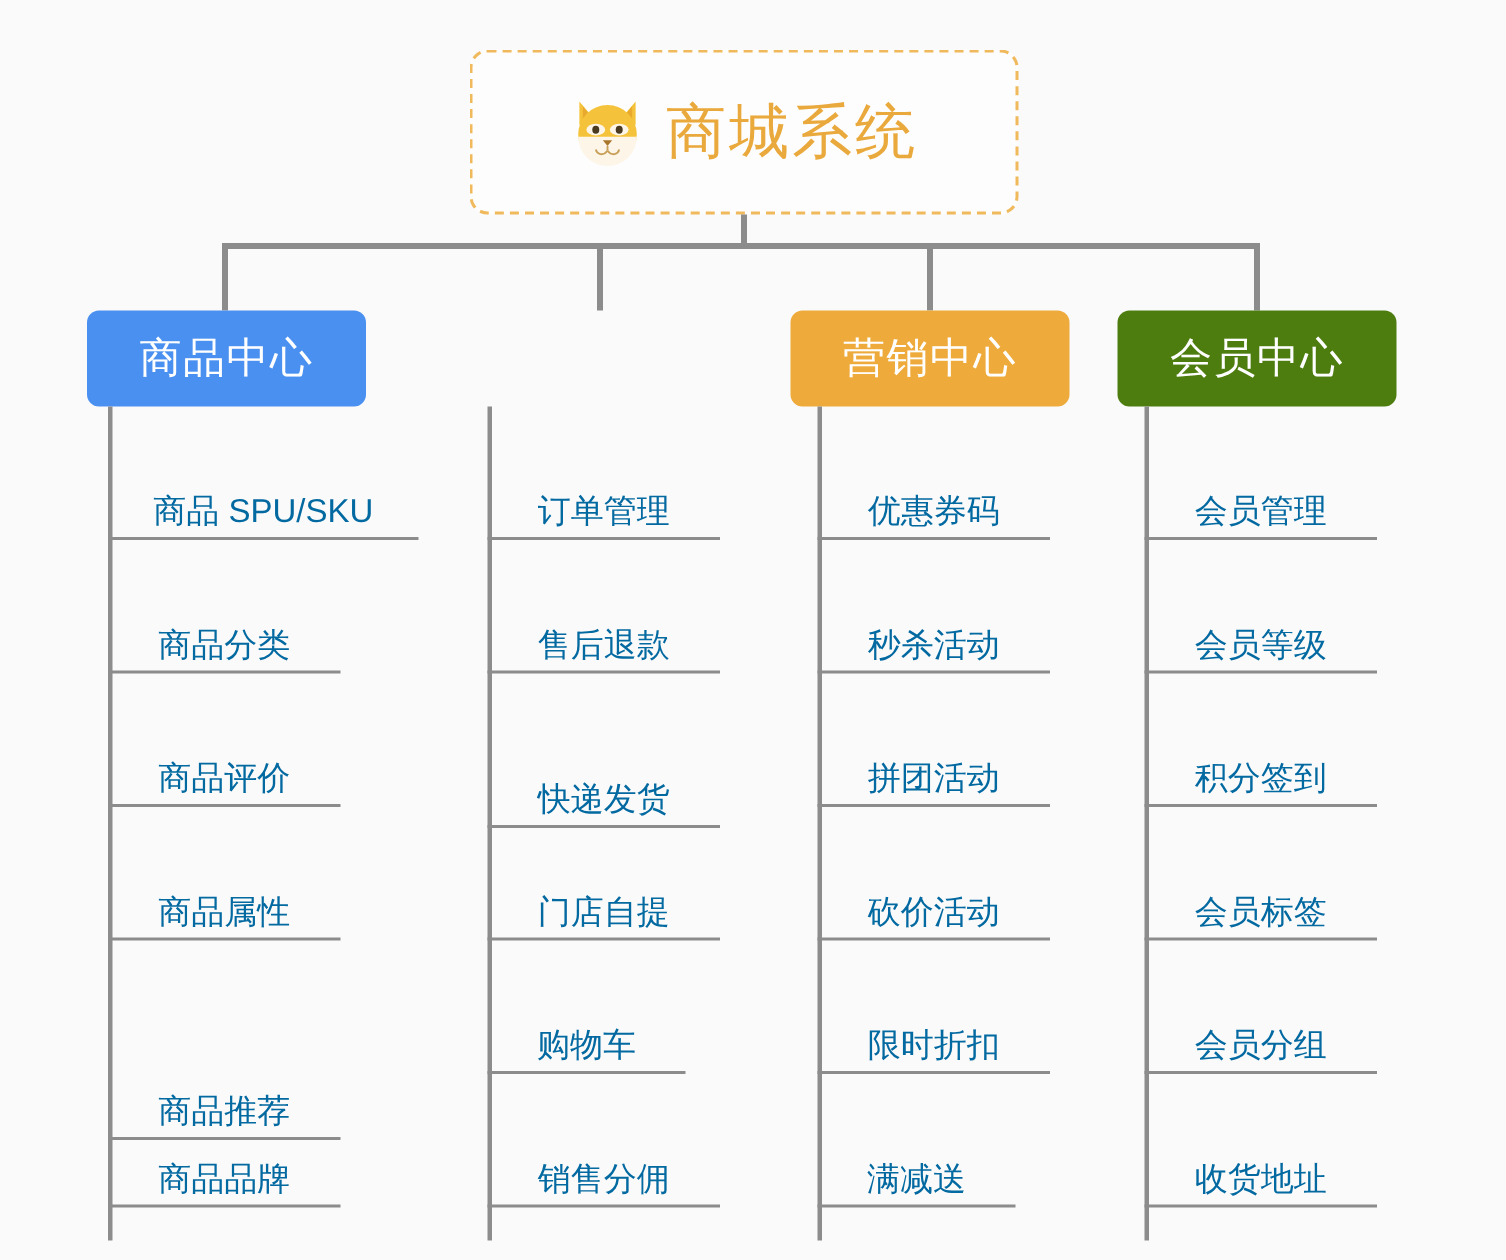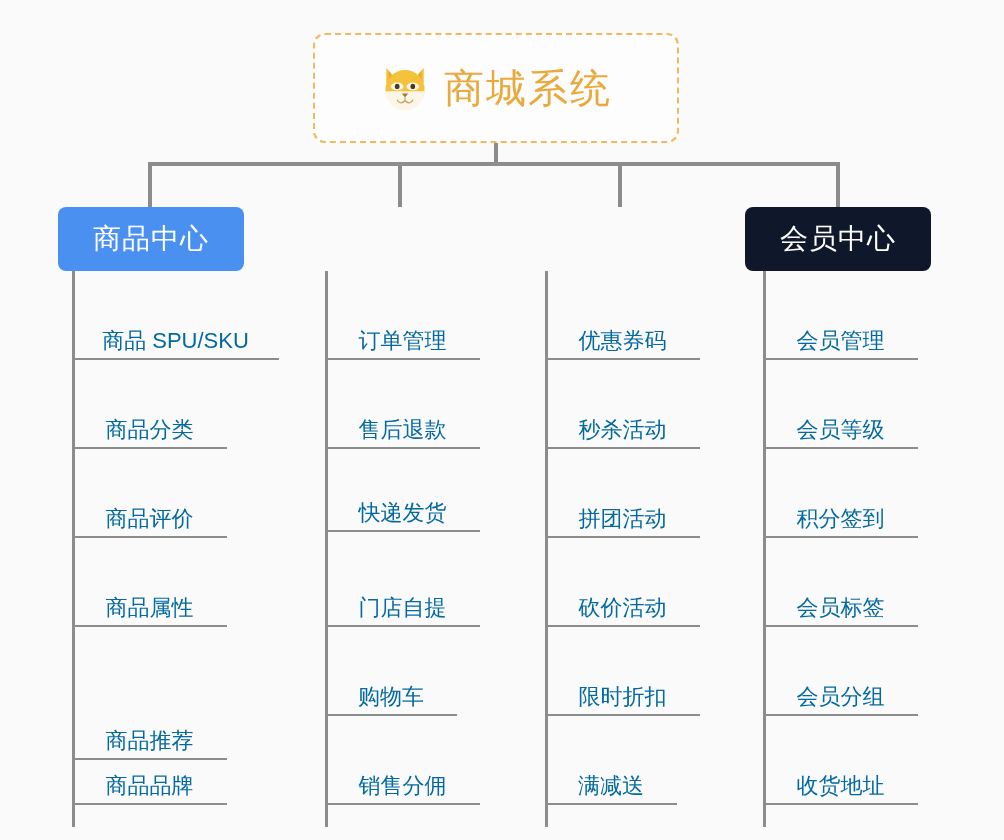--- a/index.html
+++ b/index.html
@@ -169,34 +169,37 @@
   </div>
 
   <div class="leaf-column" style="left:325px;">
     <div class="column-spine" style="height: 556px; background: rgb(140, 140, 140);"></div>
     <div class="leaf-item" style="top: 0px; width: 155px; border-bottom-color: rgb(140, 140, 140);">
         <span class="leaf-label">订单管理</span>
       </div>
     <div class="leaf-item" style="top: 89px; width: 155px; border-bottom-color: rgb(140, 140, 140);">
         <span class="leaf-label">售后退款</span>
       </div>
-    <div class="leaf-item" style="top: 172px; width: 155px; border-bottom-color: rgb(140, 140, 140);">
+    <div class="leaf-item" style="top: 192px; width: 155px; border-bottom-color: rgb(140, 140, 140);">
         <span class="leaf-label">快递发货</span>
       </div>
     <div class="leaf-item" style="top: 267px; width: 155px; border-bottom-color: rgb(140, 140, 140);">
         <span class="leaf-label">门店自提</span>
       </div>
     <div class="leaf-item" style="top: 356px; width: 132px; border-bottom-color: rgb(140, 140, 140);">
         <span class="leaf-label">购物车</span>
       </div>
     <div class="leaf-item" style="top: 445px; width: 155px; border-bottom-color: rgb(140, 140, 140);">
         <span class="leaf-label">销售分佣</span>
       </div>
   </div>
 
+  <div class="cat-box" style="left: 527px; width: 186px; background: rgb(238, 171, 60);">
+    <span class="cat-label">营销中心</span>
+  </div>
   <div class="leaf-column" style="left:545px;">
     <div class="column-spine" style="height: 556px; background: rgb(140, 140, 140);"></div>
     <div class="leaf-item" style="top: 0px; width: 155px; border-bottom-color: rgb(140, 140, 140);">
         <span class="leaf-label">优惠券码</span>
       </div>
     <div class="leaf-item" style="top: 89px; width: 155px; border-bottom-color: rgb(140, 140, 140);">
         <span class="leaf-label">秒杀活动</span>
       </div>
     <div class="leaf-item" style="top: 178px; width: 155px; border-bottom-color: rgb(140, 140, 140);">
         <span class="leaf-label">拼团活动</span>
@@ -205,21 +208,21 @@
         <span class="leaf-label">砍价活动</span>
       </div>
     <div class="leaf-item" style="top: 356px; width: 155px; border-bottom-color: rgb(140, 140, 140);">
         <span class="leaf-label">限时折扣</span>
       </div>
     <div class="leaf-item" style="top: 445px; width: 132px; border-bottom-color: rgb(140, 140, 140);">
         <span class="leaf-label">满减送</span>
       </div>
   </div>
 
-  <div class="cat-box" style="left: 745px; width: 186px; background: #0f172a;">
+  <div class="cat-box" style="left: 745px; width: 186px; background: #4d7c0f;">
     <span class="cat-label">会员中心</span>
   </div>
   <div class="leaf-column" style="left:763px;">
     <div class="column-spine" style="height: 556px; background: rgb(140, 140, 140);"></div>
     <div class="leaf-item" style="top: 0px; width: 155px; border-bottom-color: rgb(140, 140, 140);">
         <span class="leaf-label">会员管理</span>
       </div>
     <div class="leaf-item" style="top: 89px; width: 155px; border-bottom-color: rgb(140, 140, 140); justify-content: center;">
         <span class="leaf-label">会员等级</span>
       </div>

